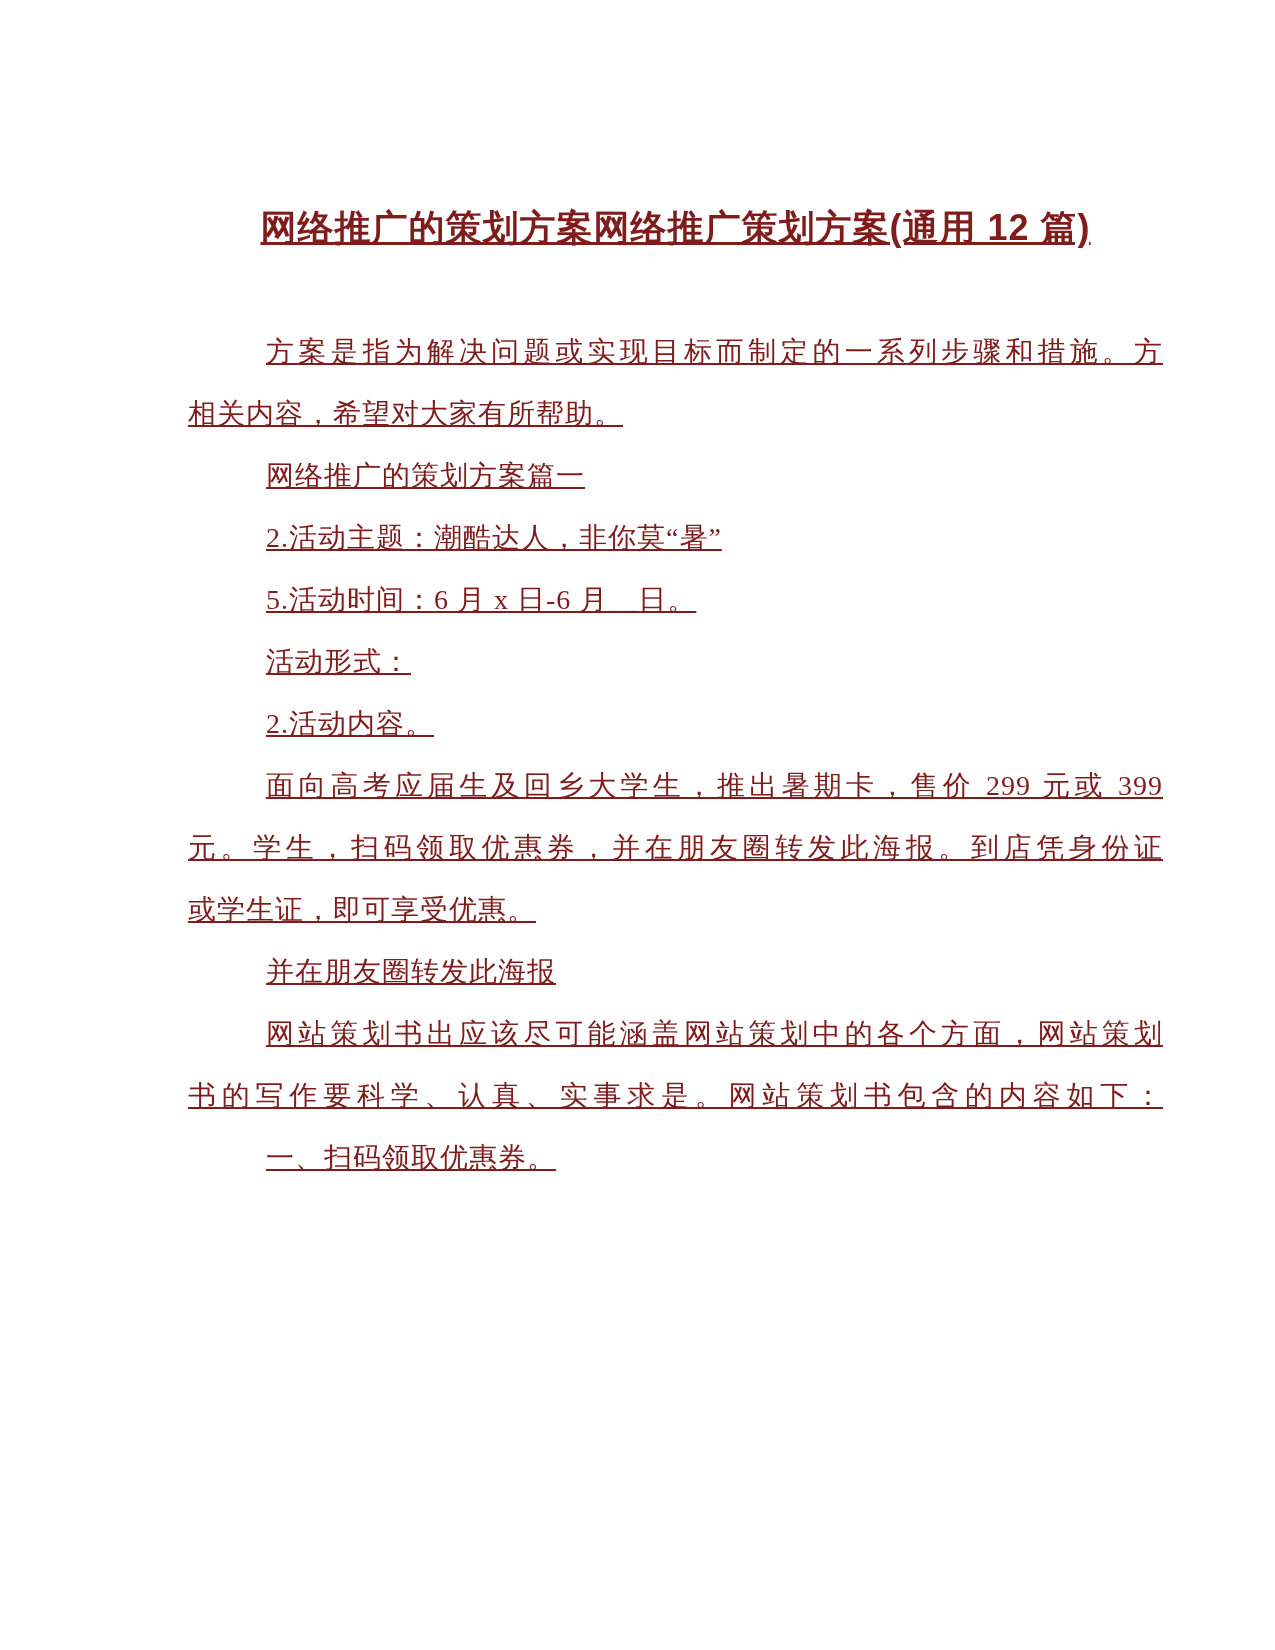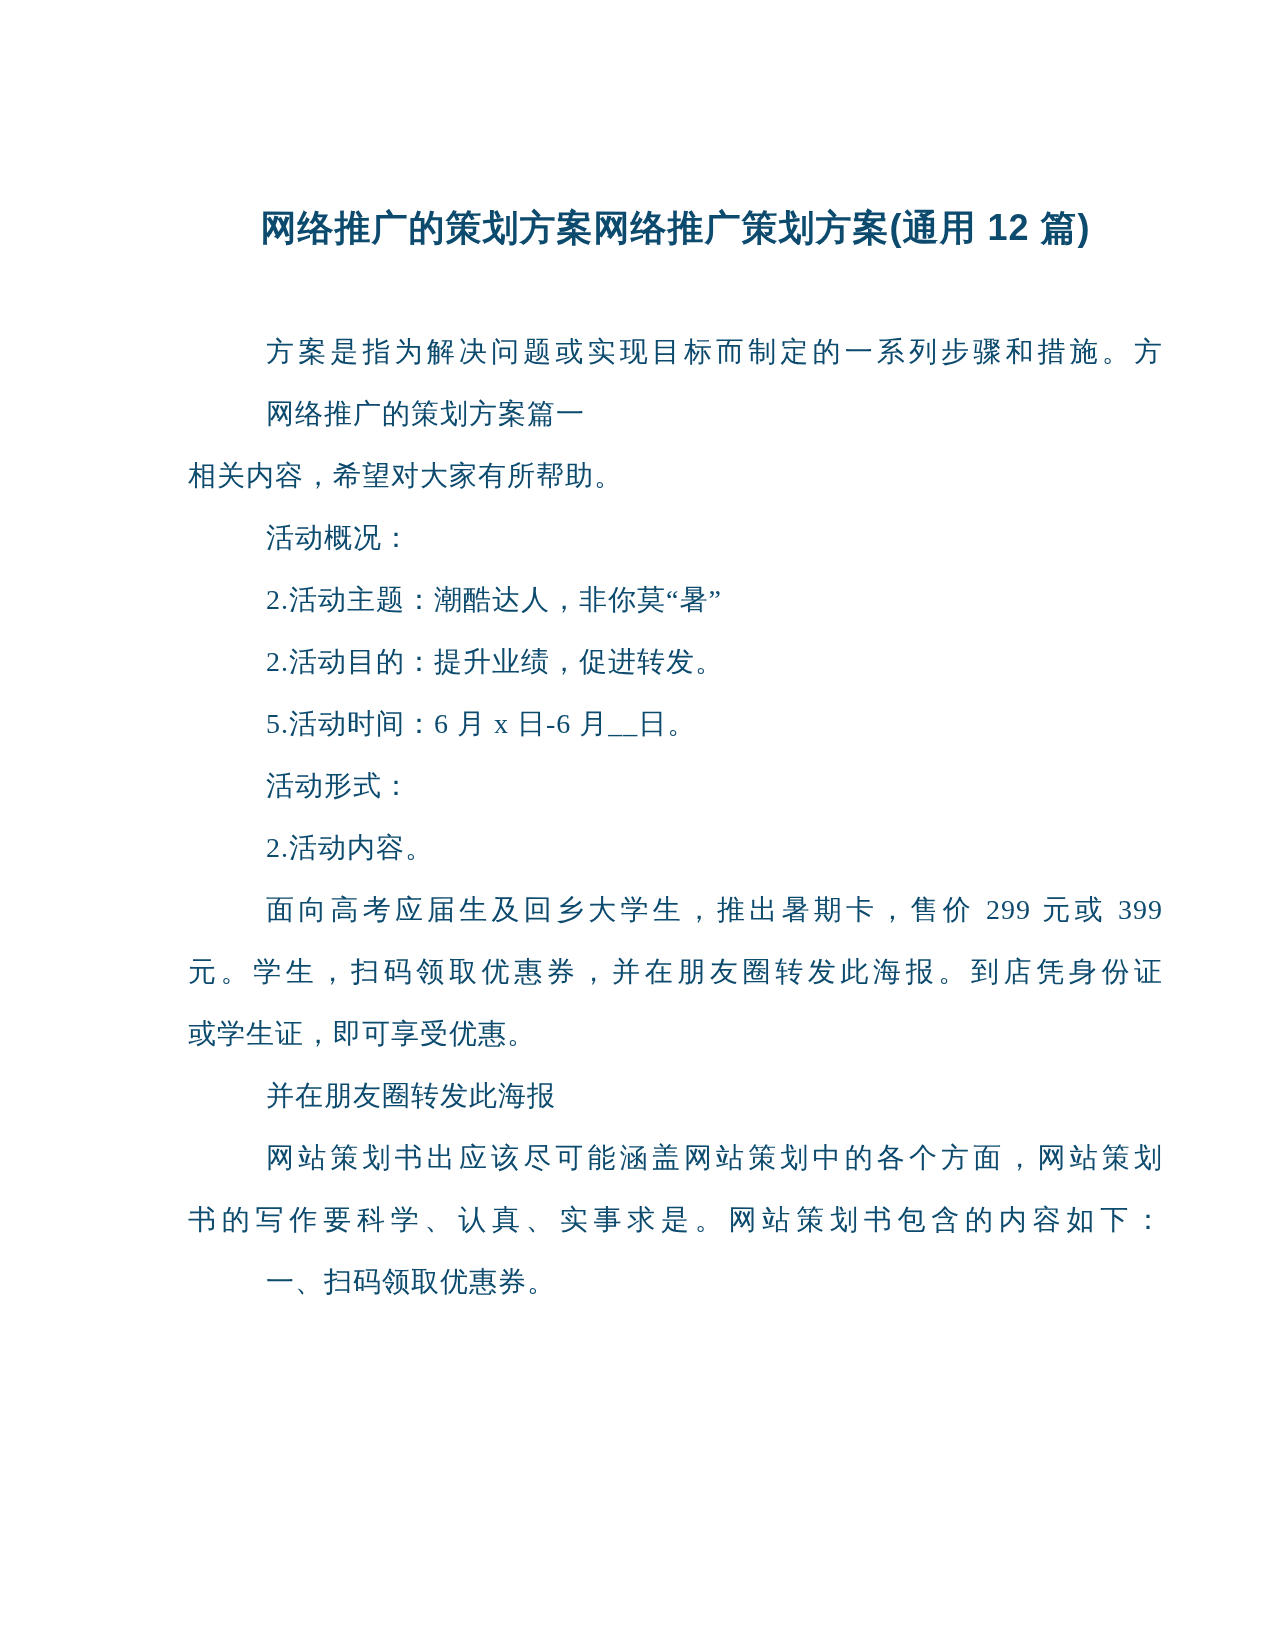--- a/index.html
+++ b/index.html
@@ -5,25 +5,26 @@
   html, body {
     margin: 0;
     padding: 0;
     background: #ffffff;
   }
   .page {
     position: relative;
     width: 1275px;
     height: 1650px;
     background: #ffffff;
-    color: #0c4a6e;
+    color: #7f1d1d;
     box-sizing: border-box;
     padding: 203px 112px 0 188px;
     font-family: "Liberation Serif", serif;
     overflow: hidden;
+    text-decoration: underline;
   }
   .doc-title {
     margin: 0;
     font-family: "Liberation Sans", sans-serif;
     font-weight: bold;
     font-size: 36px;
     line-height: 50px;
     height: 50px;
     text-align: center;
     letter-spacing: 1px;
@@ -49,25 +50,23 @@
     text-align-last: justify;
   }
 </style>
 </head>
 <body>
 
 <div class="page">
   <h1 class="doc-title">网络推广的策划方案网络推广策划方案(通用 12 篇)</h1>
   <div class="doc-body" id="doc-body">
       <div class="line indent fill">方案是指为解决问题或实现目标而制定的一系列步骤和措施。方</div>
+      <div class="line">相关内容，希望对大家有所帮助。</div>
       <div class="line indent">网络推广的策划方案篇一</div>
-      <div class="line">相关内容，希望对大家有所帮助。</div>
-      <div class="line indent">活动概况：</div>
       <div class="line indent">2.活动主题：潮酷达人，非你莫“暑”</div>
-      <div class="line indent">2.活动目的：提升业绩，促进转发。</div>
       <div class="line indent">5.活动时间：6 月 x 日-6 月__日。</div>
       <div class="line indent">活动形式：</div>
       <div class="line indent">2.活动内容。</div>
       <div class="line indent fill">面向高考应届生及回乡大学生，推出暑期卡，售价 299 元或 399</div>
       <div class="line fill">元。学生，扫码领取优惠券，并在朋友圈转发此海报。到店凭身份证</div>
       <div class="line">或学生证，即可享受优惠。</div>
       <div class="line indent">并在朋友圈转发此海报</div>
       <div class="line indent fill">网站策划书出应该尽可能涵盖网站策划中的各个方面，网站策划</div>
       <div class="line fill">书的写作要科学、认真、实事求是。网站策划书包含的内容如下：</div>
       <div class="line indent">一、扫码领取优惠券。</div>

